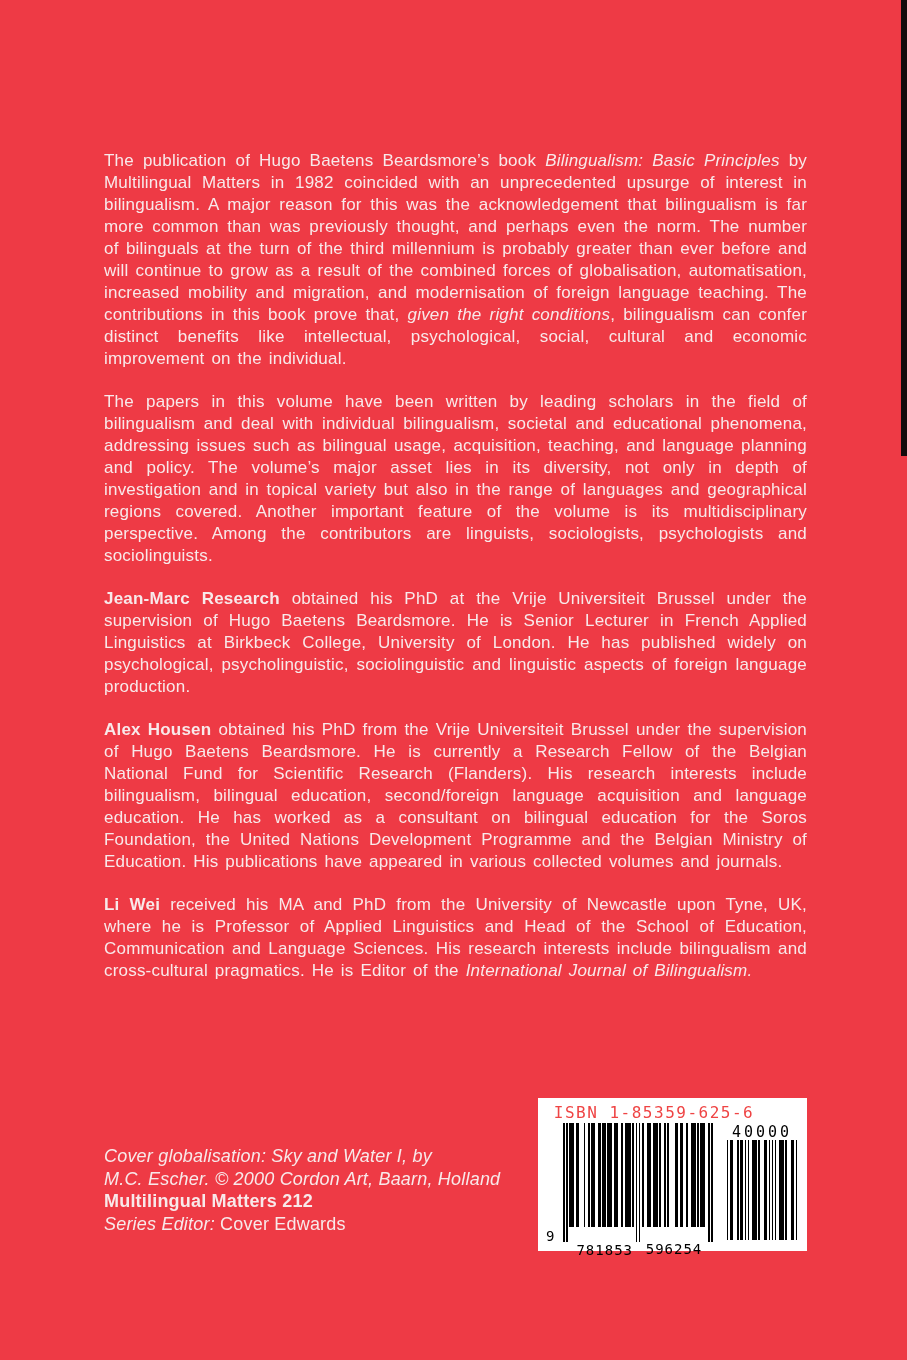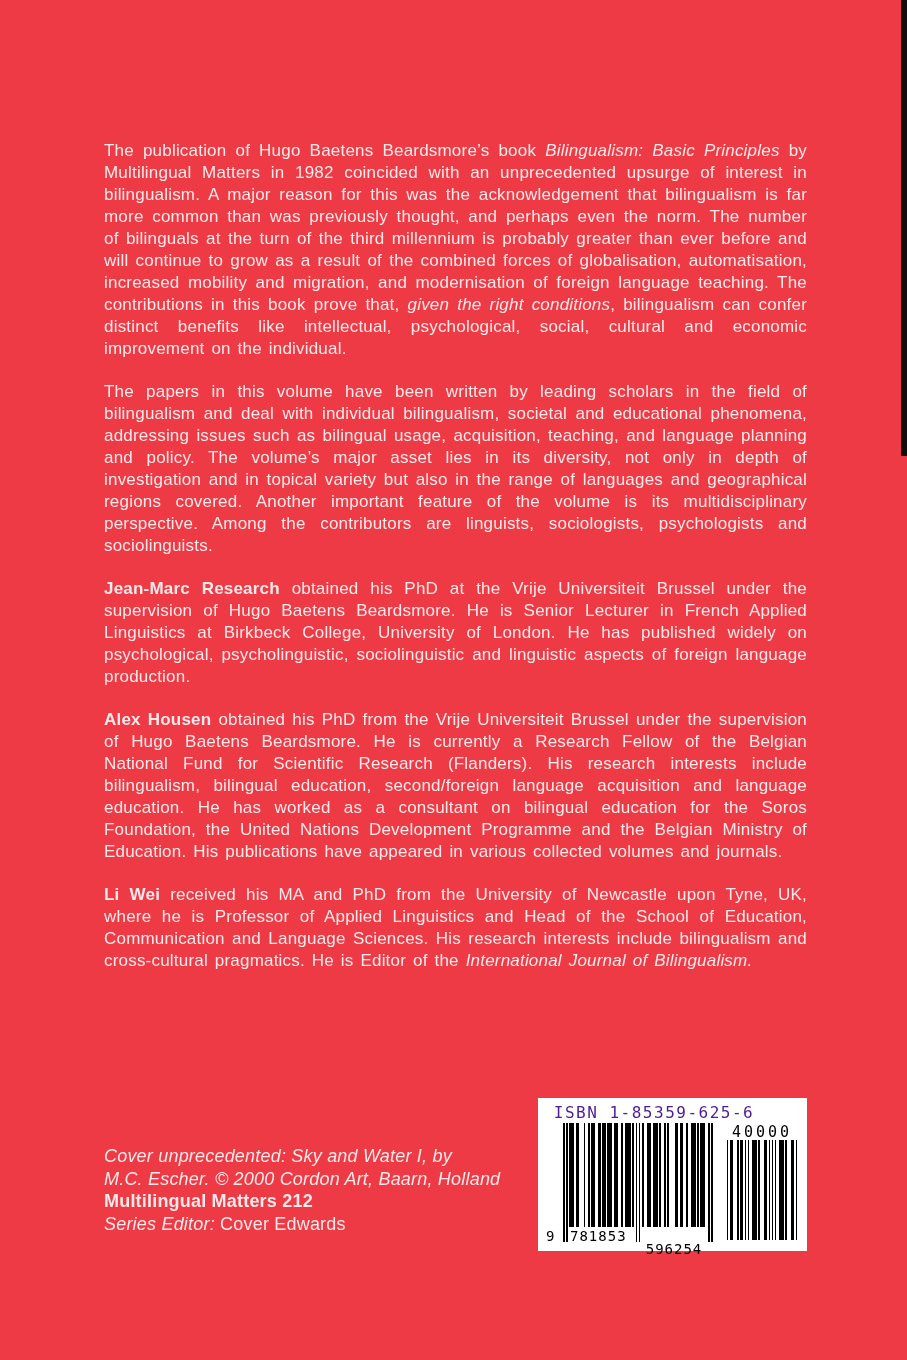--- a/index.html
+++ b/index.html
@@ -14,21 +14,21 @@
 
   
   .black-strip {
     position:absolute; right:0; top:0;
     width:6px; height:456px;
     background:#150a0c;
   }
 
   
   .blurb {
-    position:absolute; left:104px; top:140px; width:703px;
+    position:absolute; left:104px; top:150px; width:703px;
     color:#f8e9ea;
     font-size:17px; line-height:22px;
     text-align:justify;
     letter-spacing:0.2px; word-spacing:2px;
   }
   .blurb p { margin:0 0 21px 0; }
   .italic { font-style:italic; }
   .bold   { font-weight:bold; }
 
   
@@ -44,34 +44,34 @@
   .barcode-panel {
     position:absolute; left:538px; top:1098px;
     width:269px; height:153px;
     background:#ffffff;
   }
   .isbn-line {
     position:absolute; top:5px; left:2px; width:228px;
     text-align:center;
     font-family:"DejaVu Sans Mono", monospace;
     font-size:16px; letter-spacing:1.5px;
-    color:#4c1d95; white-space:nowrap;
+    color:#ef4444; white-space:nowrap;
   }
   .main-ean {
     position:absolute; left:25px; top:25px;
     width:150px; height:122px;
   }
   .main-ean svg { position:absolute; left:0; top:0; }
   .ean-digits {
     position:absolute; top:104px; left:0; width:100%; height:18px;
     font-family:"DejaVu Sans Mono", monospace;
     font-size:14px; color:#000;
   }
   .ean-first  { position:absolute; left:-17px; top:1px; }
-  .ean-left   { position:absolute; left:7px;  top:1px; width:63px;  text-align:left; letter-spacing:1px; }
+  .ean-left   { position:absolute; left:7px;  top:15px; width:63px;  text-align:right; letter-spacing:1px; }
   .ean-right  { position:absolute; left:79px; top:14px; width:64px;  text-align:center; letter-spacing:1px; }
   .addon {
     position:absolute; left:189px; top:25px;
     width:70px; height:117px;
   }
   .addon-text {
     position:absolute; top:0; left:0; width:100%;
     text-align:center;
     font-family:"DejaVu Sans Mono", monospace;
     font-size:15px; letter-spacing:3px; color:#000;
@@ -88,21 +88,21 @@
 
   <div class="blurb">
     <p><span>The publication of Hugo Baetens Beardsmore’s book </span><span class="italic">Bilingualism: Basic Principles</span><span> by Multilingual Matters in 1982 coincided with an unprecedented upsurge of interest in bilingualism. A major reason for this was the acknowledgement that bilingualism is far more common than was previously thought, and perhaps even the norm. The number of bilinguals at the turn of the third millennium is probably greater than ever before and will continue to grow as a result of the combined forces of globalisation, automatisation, increased mobility and migration, and modernisation of foreign language teaching. The contributions in this book prove that, </span><span class="italic">given the right conditions</span><span>, bilingualism can confer distinct benefits like intellectual, psychological, social, cultural and economic improvement on the individual.</span></p>
     <p><span>The papers in this volume have been written by leading scholars in the field of bilingualism and deal with individual bilingualism, societal and educational phenomena, addressing issues such as bilingual usage, acquisition, teaching, and language planning and policy. The volume’s major asset lies in its diversity, not only in depth of investigation and in topical variety but also in the range of languages and geographical regions covered. Another important feature of the volume is its multidisciplinary perspective. Among the contributors are linguists, sociologists, psychologists and sociolinguists.</span></p>
     <p><span class="bold">Jean-Marc Research</span><span> obtained his PhD at the Vrije Universiteit Brussel under the supervision of Hugo Baetens Beardsmore. He is Senior Lecturer in French Applied Linguistics at Birkbeck College, University of London. He has published widely on psychological, psycholinguistic, sociolinguistic and linguistic aspects of foreign language production.</span></p>
     <p><span class="bold">Alex Housen</span><span> obtained his PhD from the Vrije Universiteit Brussel under the supervision of Hugo Baetens Beardsmore. He is currently a Research Fellow of the Belgian National Fund for Scientific Research (Flanders). His research interests include bilingualism, bilingual education, second/foreign language acquisition and language education. He has worked as a consultant on bilingual education for the Soros Foundation, the United Nations Development Programme and the Belgian Ministry of Education. His publications have appeared in various collected volumes and journals.</span></p>
     <p><span class="bold">Li Wei</span><span> received his MA and PhD from the University of Newcastle upon Tyne, UK, where he is Professor of Applied Linguistics and Head of the School of Education, Communication and Language Sciences. His research interests include bilingualism and cross-cultural pragmatics. He is Editor of the </span><span class="italic">International Journal of Bilingualism.</span></p>
   </div>
 
   <div class="credits">
-    <div class="credit-line"><span class="italic">Cover unprecedented: Sky and Water I, by</span></div>
+    <div class="credit-line"><span class="italic">Cover globalisation: Sky and Water I, by</span></div>
     <div class="credit-line"><span class="italic">M.C. Escher. © 2000 Cordon Art, Baarn, Holland</span></div>
     <div class="credit-line"><span class="bold">Multilingual Matters 212</span></div>
     <div class="credit-line"><span class="italic">Series Editor:</span><span> Cover Edwards</span></div>
   </div>
 
   <div class="barcode-panel">
     <div class="isbn-line">ISBN 1-85359-625-6</div>
 
     <div class="main-ean">
       <div id="mainBars">

